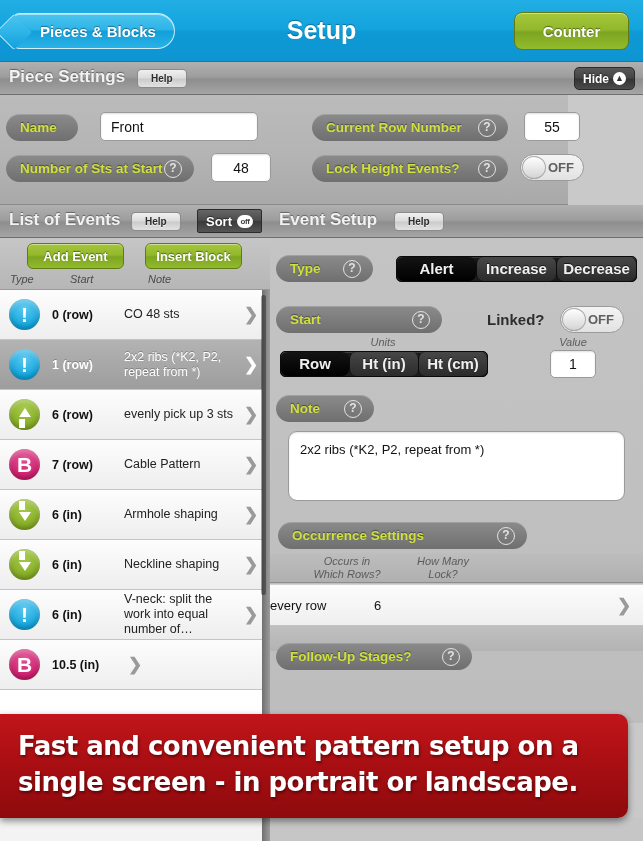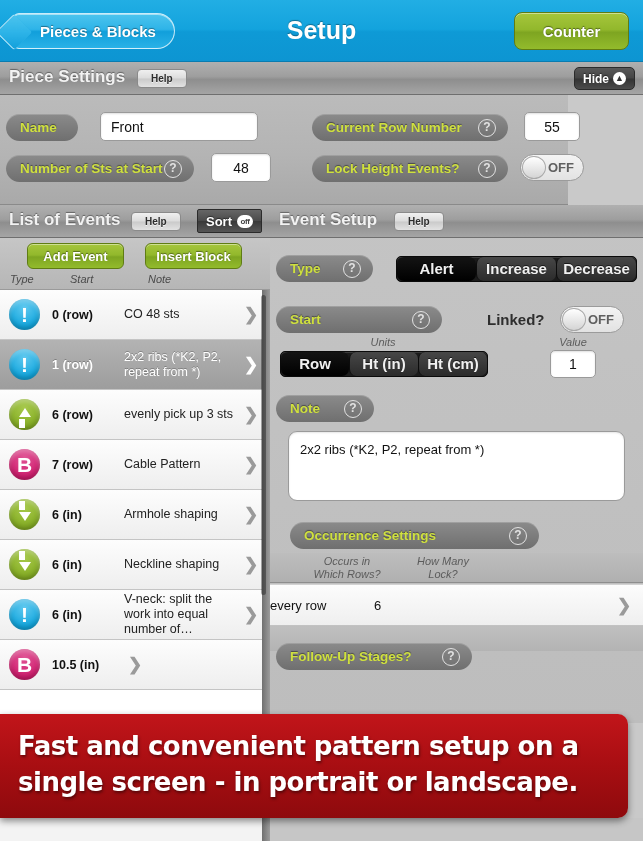--- a/index.html
+++ b/index.html
@@ -433,21 +433,21 @@
     <div class="tfield" style="left:280px; top:145px; width:46px; height:28px; justify-content:center;">
       <span>1</span>
     </div>
 
     <div class="pill" style="left:6px; top:190px; width:98px;">
       <span>Note</span>
       <span class="qmark">?</span>
     </div>
     <div class="notebox" style="left:18px; top:226px; width:337px; height:70px;">2x2 ribs (*K2, P2, repeat from *)</div>
 
-    <div class="pill" style="left:20px; top:317px; width:249px;">
+    <div class="pill" style="left:8px; top:317px; width:249px;">
       <span>Occurrence Settings</span>
       <span class="qmark">?</span>
     </div>
     <div class="occ-hdr" style="top:348px;">
       <div class="mini-lab" style="left:22px; top:2px; width:110px; line-height:13px;">
         <span>Occurs in</span><br>
         <span>Which Rows?</span>
       </div>
       <div class="mini-lab" style="left:118px; top:2px; width:110px; line-height:13px;">
         <span>How Many</span><br>

